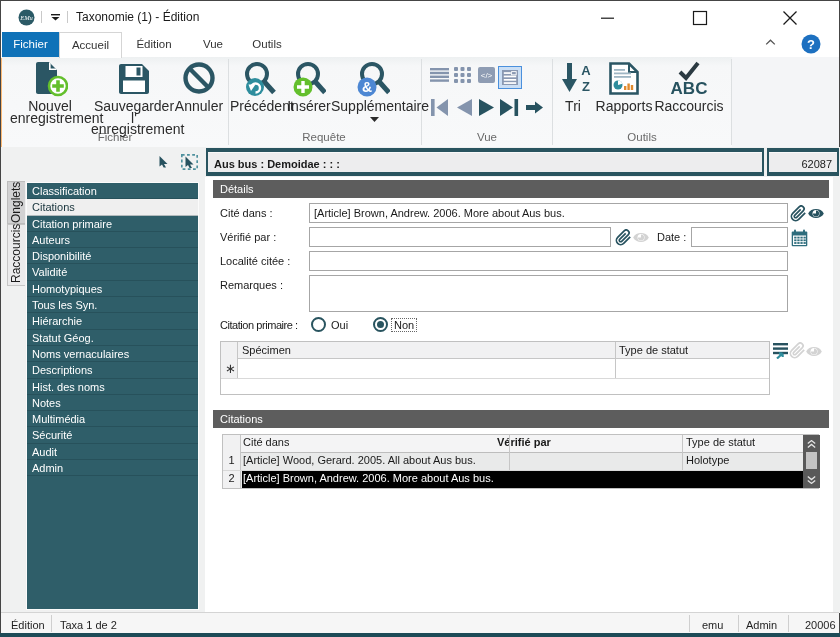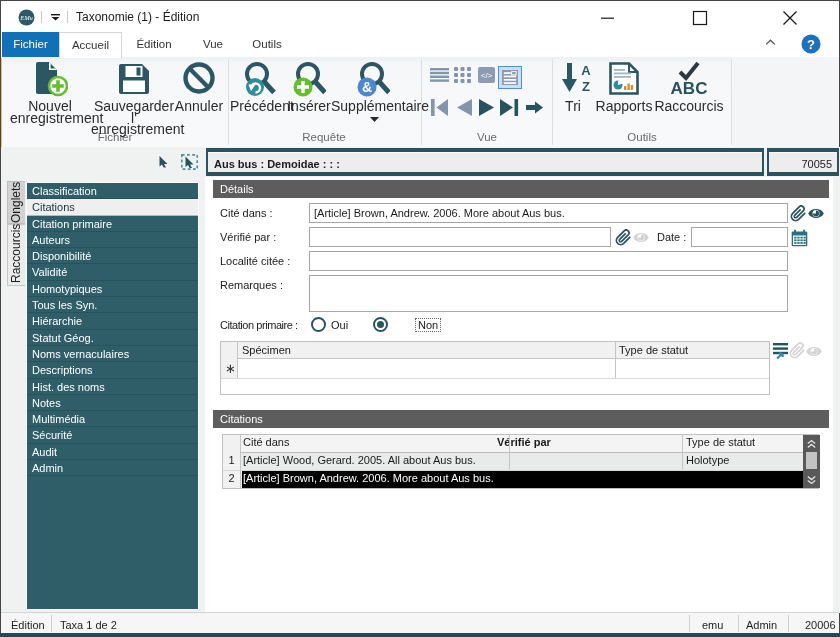--- a/index.html
+++ b/index.html
@@ -248,21 +248,21 @@
 
   <div id="recrow">
     <svg class="abs" style="left:158px;top:9px" width="11" height="12" viewBox="0 0 11 12">
       <path d="M0.5 0 L8.5 8 L5 8 L7 11.5 L4.6 11.5 L3 8.4 L0.5 10.5 Z" fill="#27525f"></path>
     </svg>
     <svg class="abs" style="left:180px;top:7px" width="17" height="16" viewBox="0 0 17 16">
       <rect x="0.8" y="0.8" width="15.4" height="14.4" fill="none" stroke="#4f919e" stroke-width="1.7" stroke-dasharray="2.8,2.4"></rect>
       <path d="M4.5 2.5 L12.5 10.5 L9 10.5 L11 14 L8.6 14 L7 10.9 L4.5 13 Z" fill="#27525f"></path>
     </svg>
     <div class="tealbox" style="left:205px;top:1px;width:558px;height:28px;line-height:16px;padding-top:4px;font-weight:bold;padding-left:6px;">Aus bus : Demoidae : : :</div>
-    <div class="tealbox" style="left:766px;top:1px;width:72px;height:28px;line-height:16px;padding-top:4px;text-align:right;padding-right:5px;">70055</div>
+    <div class="tealbox" style="left:766px;top:1px;width:72px;height:28px;line-height:16px;padding-top:4px;text-align:right;padding-right:5px;">62087</div>
   </div>
 
   <div id="leftbg"></div>
   <div id="rightbg"></div>
   <div class="vtab" style="top:180px;height:43px;background:#d2d2d3;border:1px solid #bdbdbd;border-right:none;">
       <span style="left:15px;bottom:0px;">Onglets</span>
     </div>
   <div class="vtab" style="top:223px;height:62px;background:#ebebec;border:1px solid #c6c6c6;border-right:none;">
       <span style="left:15px;bottom:2px;">Raccourcis</span>
     </div>
@@ -342,21 +342,21 @@
     <div class="tbox" style="left:104px;top:74px;width:479px;height:20px;"></div>
 
     <div class="flabel" style="top:102px;">Remarques :</div>
     <div class="tbox" style="left:104px;top:98px;width:479px;height:37px;"></div>
 
     <div class="flabel" style="top:142px;letter-spacing:-0.45px;">Citation primaire :</div>
     <div class="radio" style="left:106px;top:140px;"></div>
     <div class="abs" style="left:126px;top:142px;">Oui</div>
     <div class="radio" style="left:168px;top:140px;"></div>
     <div class="abs" style="left:172px;top:144px;width:7px;height:7px;border-radius:50%;background:#29545f;"></div>
-    <div class="abs" style="left:186px;top:141px;border:1px dotted #666;padding:0 2px;margin-left:24px;">Non</div>
+    <div class="abs" style="left:186px;top:141px;border:1px dotted #666;padding:0 2px;">Non</div>
 
     <div class="grid" style="left:15px;top:164px;width:550px;height:54px;">
       <div class="ghead abs" style="left:0;top:0;width:548px;height:17px;"></div>
       <div class="abs" style="left:0;top:0;width:17px;height:36px;background:#f1f1f2;border-right:1px solid #c6c6c6;"></div>
       <div class="gcell" style="left:21px;top:2px;">Spécimen</div>
       <div class="gcell" style="left:398px;top:2px;">Type de statut</div>
       <div class="abs" style="left:394px;top:0;width:1px;height:36px;background:#c6c6c6;"></div>
       <div class="abs" style="left:0;top:36px;width:548px;height:1px;background:#d9d9d9;"></div>
       <div class="gcell" style="left:4px;top:19px;font-size:13px;color:#333;">∗</div>
     </div>

